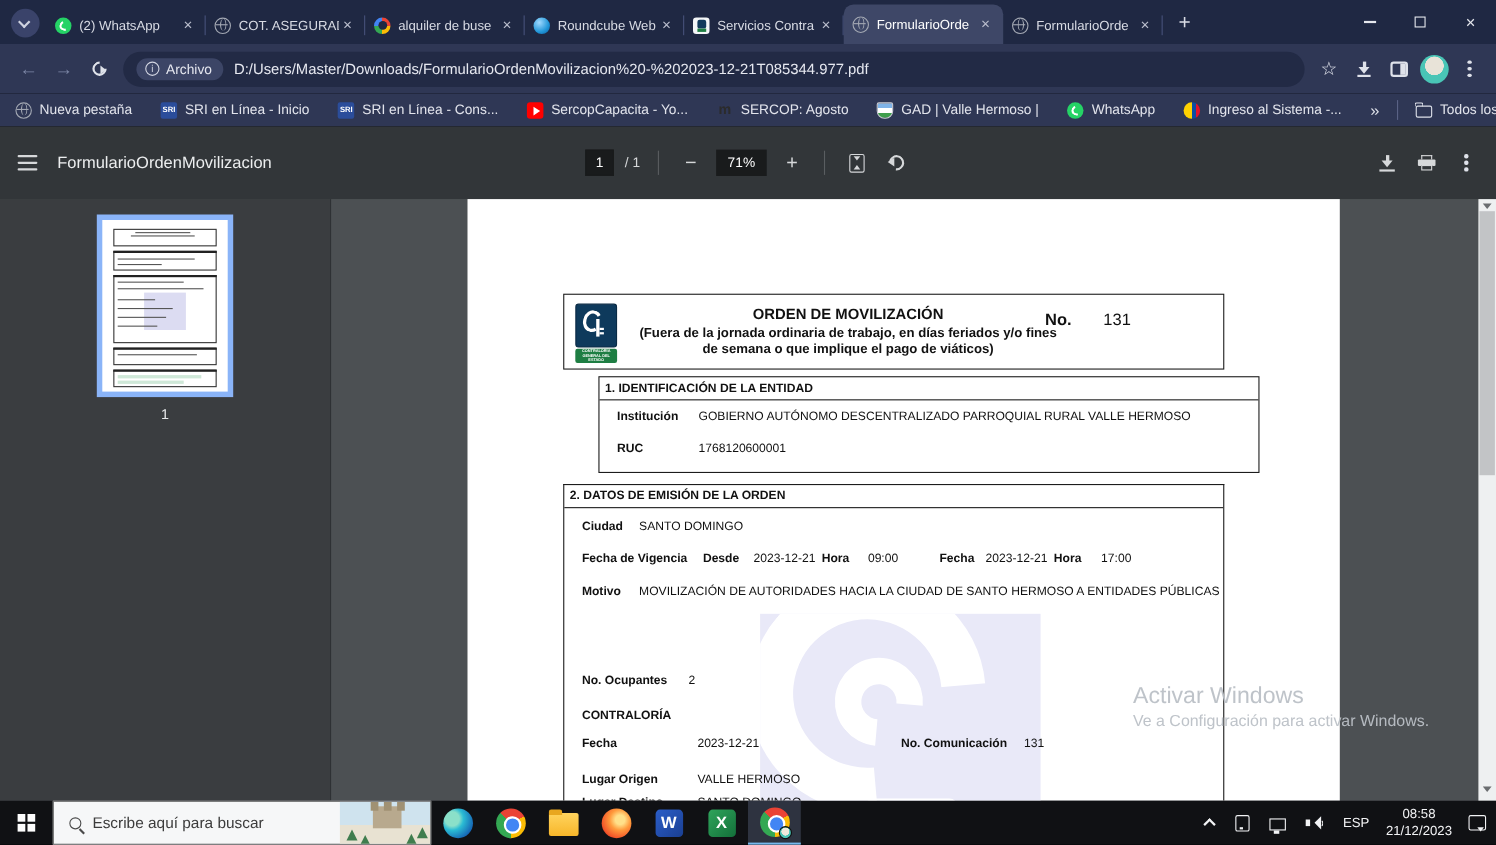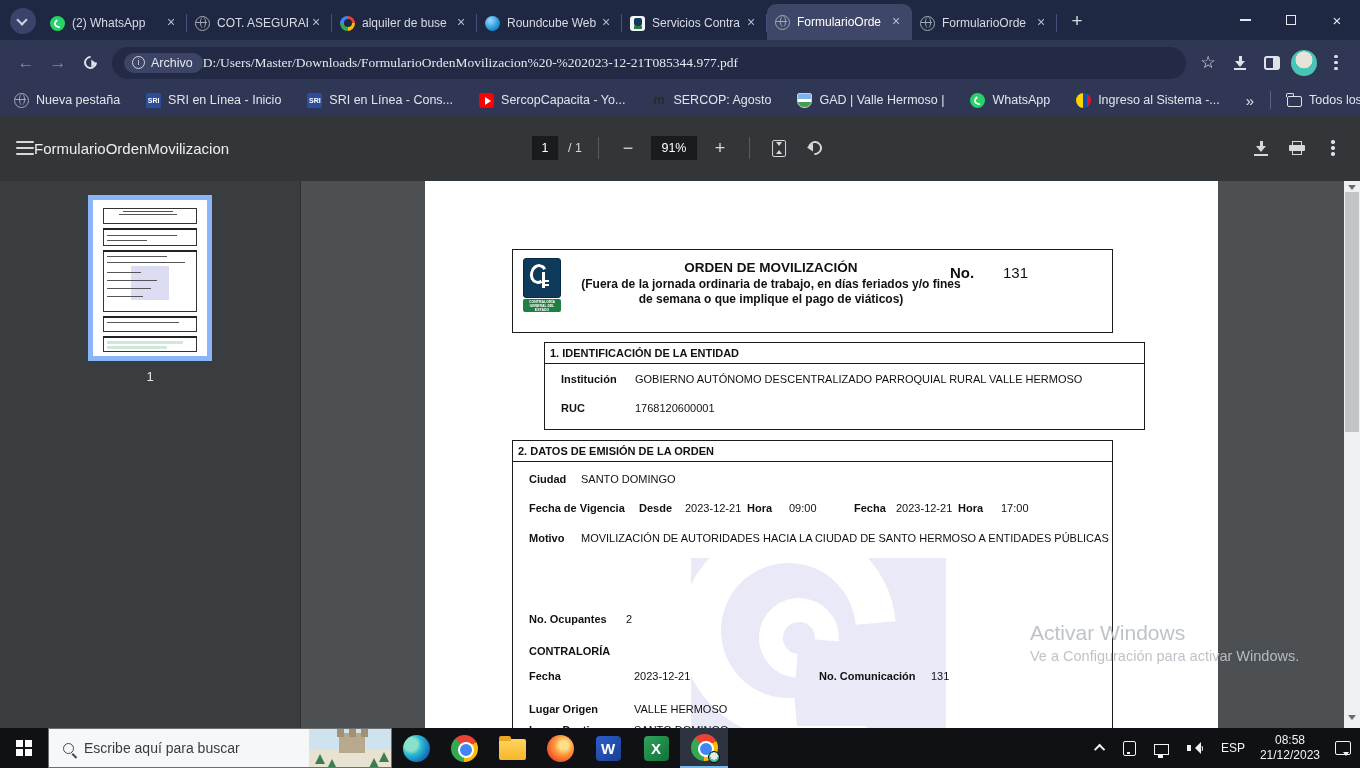--- a/index.html
+++ b/index.html
@@ -42,21 +42,21 @@
   
   .toolbar { position:absolute; left:0; top:40px; width:1360px; height:45px; background:#2f3755; display:flex; align-items:center; }
   .navbtn { width:32px; height:32px; display:flex; align-items:center; justify-content:center; border-radius:16px; font-size:17px; cursor:pointer; flex:none; }
   .navbtn.dim { color:#7c86a6; }
   .navbtn.lit { color:#dfe2ea; }
   .reloadic { width:13px; height:13px; border:2px solid #dfe2ea; border-radius:50%; border-top-color:transparent; position:relative; transform:rotate(45deg); }
   .reloadic:after { content:""; position:absolute; right:-4px; top:-3px; border:4px solid transparent; border-bottom:5px solid #dfe2ea; transform:rotate(45deg); }
   .omnibox { flex:1; height:32px; margin:0 6px 0 6px; background:#222a45; border-radius:16px; display:flex; align-items:center; padding:0 12px; cursor:text; }
   .chip { display:flex; align-items:center; gap:6px; background:#3c4566; border-radius:12px; padding:3px 10px 3px 8px; color:#e4e6ee; font-size:12.5px; flex:none; cursor:pointer; }
   .infoic { width:13px; height:13px; border:1.3px solid #d3d6e2; border-radius:50%; color:#d3d6e2; font-size:9px; line-height:11px; text-align:center; font-style:normal; }
-  .url { color:#e6e8f0; font-size:13.5px; white-space:nowrap; overflow:hidden;font-family:Liberation Serif, serif; }
+  .url { color:#e6e8f0; font-size:13.5px; margin-left:10px; white-space:nowrap; overflow:hidden; }
   .tb-icons { display:flex; align-items:center; margin-right:8px; }
   .tbic { width:32px; height:32px; display:flex; align-items:center; justify-content:center; color:#dfe2ea; font-size:17px; cursor:pointer; position:relative; }
   .dl-ic { position:relative; width:14px; height:14px; }
   .dl-ic:before { content:""; position:absolute; left:5.5px; top:0; width:3px; height:7px; background:#dfe2ea; }
   .dl-ic:after { content:""; position:absolute; left:2px; top:5px; border:5px solid transparent; border-top:6px solid #dfe2ea; }
   .dl-ic .base { position:absolute; left:1px; bottom:0; width:12px; height:2px; background:#dfe2ea; }
   .panel-ic { width:16px; height:14px; border:2px solid #dfe2ea; border-radius:3px; position:relative; }
   .panel-ic:after { content:""; position:absolute; right:0; top:0; width:5px; height:10px; background:#dfe2ea; }
   .avatar { width:26px; height:26px; border-radius:50%; background:radial-gradient(circle at 50% 38%, #e8e3d8 0 40%, #49c5b6 42%); border:none; }
   .dots3 { display:flex; flex-direction:column; gap:2.5px; }
@@ -73,21 +73,21 @@
   .ic-gad { background:linear-gradient(180deg,#7fb3e8 0 35%, #fff 35% 65%, #3f9e4d 65%); border-radius:2px 2px 7px 7px; border:1px solid #caccd4; }
   .ic-ec { border-radius:50%; background:linear-gradient(90deg,#ffd100 0 50%, #0b4ea2 50% 75%, #e0122c 75%); }
   .bm-right { margin-left:auto; display:flex; align-items:center; }
   .bm-overflow { font-size:15px; color:#dfe2ea; margin-right:16px; cursor:pointer; }
   .bm-sep { width:1px; height:18px; background:#5a6285; margin-right:16px; }
   .folder-ic { width:15px; height:11px; border:1.6px solid #dfe2ea; border-radius:2px; position:relative; margin-top:2px; }
   .folder-ic:before { content:""; position:absolute; left:-1.6px; top:-4px; width:6px; height:3px; border:1.6px solid #dfe2ea; border-bottom:none; border-radius:2px 2px 0 0; }
 
   
   .pdfbar { position:absolute; left:0; top:115px; width:1360px; height:66px; background:#323639; color:#e2e4e6; }
-  .pb-left { position:absolute; left:16px; top:0; height:66px; display:flex; align-items:center; }
+  .pb-left { position:absolute; left:16px; top:0; height:66px; display:flex; align-items:center; gap:18px; }
   .hamb { width:18px; height:14px; display:flex; flex-direction:column; justify-content:space-between; cursor:pointer; }
   .hamb i { height:2px; background:#d6d8da; border-radius:1px; }
   .pdftitle { font-size:15px; color:#eceeef; }
   .pb-center { position:absolute; left:50%; top:0; transform:translateX(-50%); height:66px; display:flex; align-items:center; gap:10px; }
   .pageinput { min-width:26px; height:24px; background:#191b1c; border:1px solid #191b1c; color:#fff; font-size:12.5px; text-align:center; line-height:23px; padding:0 4px; cursor:text; }
   .pagecount { font-size:12.5px; color:#d6d8da; }
   .pb-sep { width:1px; height:22px; background:#5a5e61; margin:0 6px; }
   .pb-btn { width:26px; height:26px; display:flex; align-items:center; justify-content:center; font-size:18px; color:#d6d8da; cursor:pointer; border-radius:13px; }
   .zoomfield { min-width:46px; height:24px; background:#191b1c; color:#fff; font-size:12.5px; text-align:center; line-height:24px; padding:0 5px; cursor:text; }
   .fit-ic { width:14px; height:17px; border:1.7px solid #d6d8da; border-radius:2px; position:relative; }
@@ -116,21 +116,21 @@
   .thumb .wmk { position:absolute; background:#dcdcf2; }
   .thumb .grn { position:absolute; background:#cfe8d8; height:3px; }
   .thumblabel { position:absolute; left:0; top:188px; width:300px; text-align:center; color:#e6e8ea; font-size:13px; }
 
   .mainview { position:absolute; left:300px; top:0; width:1044px; height:547px; background:#4c5053; overflow:hidden; }
   .mainview:before { content:""; position:absolute; left:0; top:0; width:1px; height:100%; background:#2e3134; }
 
   
   .page { position:absolute; left:125px; top:0; width:793px; height:547px; background:#fff; overflow:hidden; color:#111; }
   .fbox { position:absolute; left:87px; width:601px; border:1.6px solid #1c1c1c; background:transparent; }
-  .fb-head { top:68px; height:84px; }
+  .fb-head { top:86px; height:69px; }
   .fb-s1 { top:161px; height:88px;margin-left:32px; }
   .fb-s2 { top:259px; height:290px; border-bottom:none; }
   .sec-title { position:absolute; left:0; top:0; width:100%; height:21px; border-bottom:1.4px solid #1c1c1c; font-weight:bold; font-size:11px; line-height:20px; padding-left:5px; }
   .flabel { position:absolute; font-weight:bold; font-size:11px; white-space:nowrap; }
   .fval { position:absolute; font-size:11px; white-space:nowrap; }
   .logo { position:absolute; left:10px; top:8px; width:38px; height:54px; }
   .logo .plate { position:absolute; left:0; top:0; width:38px; height:40px; background:#0e3a5c; border-radius:3px; border:1px solid #0a2a44; }
   .logo .cring { position:absolute; left:7px; top:6px; width:17px; height:20px; border:3.5px solid #fff; border-radius:50%; border-right-color:transparent; transform:rotate(15deg); }
   .logo .key { position:absolute; left:19px; top:14px; width:3px; height:16px; background:#fff; }
   .logo .key:before { content:""; position:absolute; left:3px; top:8px; width:4px; height:2px; background:#fff; }
@@ -345,21 +345,21 @@
           <i></i>
           <i></i>
         </div>
       <span class="pdftitle">FormularioOrdenMovilizacion</span>
     </div>
     <div class="pb-center">
       <div class="pageinput">1</div>
       <span class="pagecount">/ 1</span>
       <span class="pb-sep"></span>
       <div class="pb-btn">−</div>
-      <div class="zoomfield">91%</div>
+      <div class="zoomfield">71%</div>
       <div class="pb-btn">+</div>
       <span class="pb-sep"></span>
       <div class="pb-btn">
           <span class="fit-ic"></span>
         </div>
       <div class="pb-btn">
           <span class="rot-ic"></span>
         </div>
     </div>
     <div class="pb-right">

